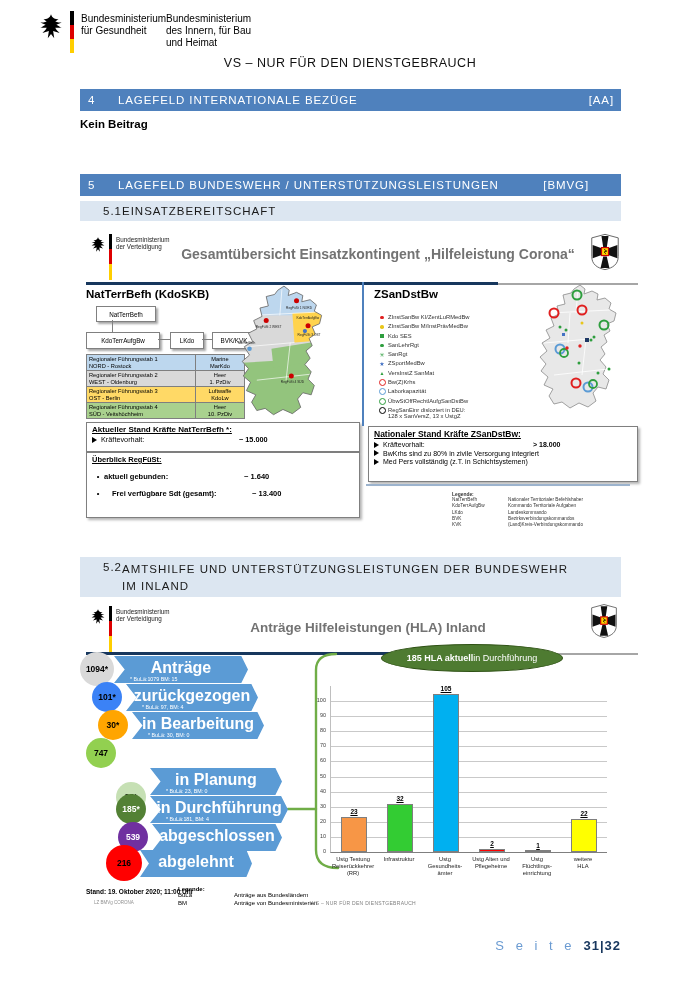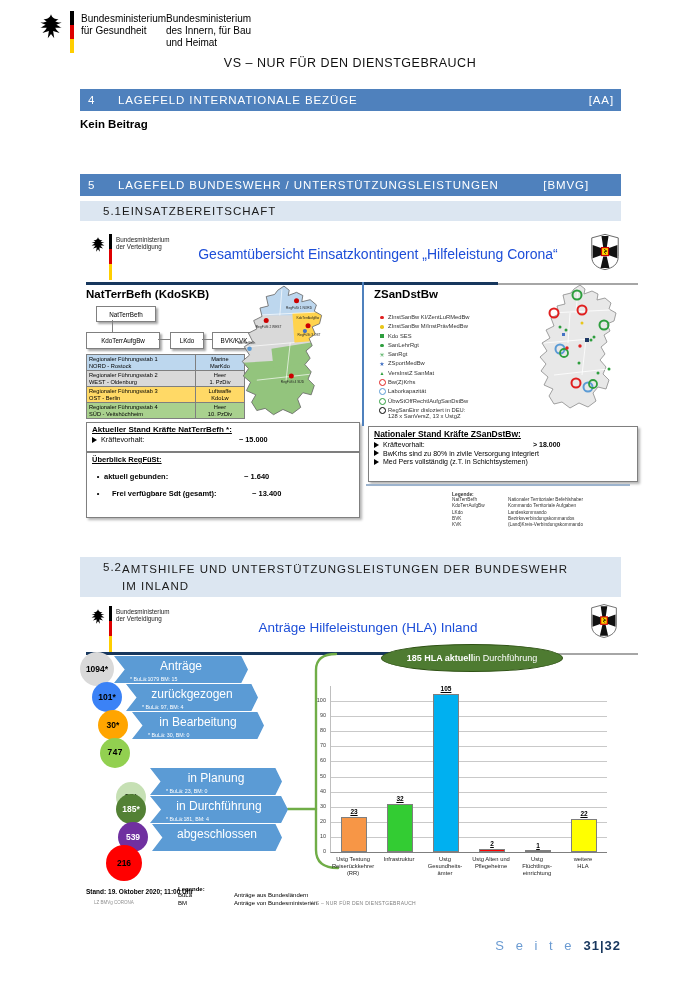--- a/index.html
+++ b/index.html
@@ -16,21 +16,21 @@
   .secbar{left:80px;width:541px;height:22px;background:#4f81bd;color:#fff;display:flex;align-items:center;font-size:11.5px;letter-spacing:.9px;padding:0;}
   .secbar .num{width:30px;padding-left:8px;}
   .secbar .ttl{flex:1;}
   .secbar .tag{padding-right:7px;}
   .subbar{left:80px;width:541px;background:#dce6f1;color:#1a1a1a;display:flex;font-size:11.5px;letter-spacing:1px;align-items:flex-start;}
   .subbar .num{width:34px;padding-left:8px;text-align:right;}
   .kein{left:80px;font-size:11.5px;font-weight:bold;}
 
   
   .slide{left:78px;width:566px;background:#fff;}
-  .slide-title{font-weight:normal;text-align:center;color:#1d4ed8;}
+  .slide-title{font-weight:bold;text-align:center;color:#737373;}
   .divider-navy{height:3px;background:#17375d;}
   .divider-gray{height:2px;background:#a6a6a6;}
   .mini-minitext{font-size:6.3px;line-height:1.15;color:#222;}
   .ministripe{width:3px;background:linear-gradient(to bottom,#000 0 33%,#dd0000 33% 66%,#ffce00 66% 100%);}
 
   .colhead{font-size:11.5px;font-weight:bold;}
 
   
   .orgbox{position:absolute;border:1px solid #808080;background:#fff;box-shadow:1.5px 1.5px 2px rgba(0,0,0,.35);font-size:6.3px;display:flex;align-items:center;justify-content:center;text-align:center;}
   .orgline{position:absolute;background:#808080;}
@@ -50,21 +50,21 @@
   .mk .sq{width:3.5px;height:3.5px;}
   .mk .ring{width:5px;height:5px;border-radius:50%;border:1.4px solid;}
   .mk .glyph{font-size:6px;line-height:1;}
 
   .abbr-row{display:flex;font-size:4.7px;line-height:1.35;color:#333;}
   .abbr-row .a{width:56px;flex:0 0 56px;}
 
   
   .fcircle{position:absolute;border-radius:50%;display:flex;align-items:center;justify-content:center;font-weight:bold;font-size:8.5px;z-index:3;}
   .fbanner{position:absolute;height:27px;background:#5b9bd5;z-index:2;clip-path:polygon(0% 0%,95% 0%,100% 50%,95% 100%,0% 100%,8% 50%);color:#fff;}
-  .fbanner .bl{position:absolute;left:0;right:0;top:3px;text-align:center;font-weight:normal;font-size:12px;}
+  .fbanner .bl{position:absolute;left:0;right:0;top:3px;text-align:center;font-weight:bold;font-size:16px;}
   .fbanner .bn{position:absolute;left:16px;bottom:1.5px;font-size:5.3px;}
 
   .badge{position:absolute;border-radius:50%;background:#4e7b31;border:1px solid #2f5215;color:#fff;display:flex;align-items:center;justify-content:center;font-size:9px;}
 
   
   #chart-plot{position:absolute;border-left:1px solid #bfbfbf;border-bottom:1px solid #7f7f7f;}
   .gridline{position:absolute;left:0;right:0;height:1px;background:#c9c9c9;}
   .ytick{position:absolute;right:2px;font-size:5.5px;color:#404040;width:14px;text-align:right;}
   .bar{position:absolute;bottom:0;border:1px solid #7f7f7f;box-sizing:border-box;}
   .barval{position:absolute;text-align:center;font-size:6.5px;font-weight:bold;text-decoration:underline;}
@@ -420,35 +420,38 @@
         <div class="fbanner" style="left: 48px; top: 86px; width: 132px;">
           <div class="bl">zurückgezogen</div>
           <div class="bn">* BuLä: 97, BM: 4</div>
         </div>
         <div class="fcircle" style="left: 14px; top: 84px; width: 30px; height: 30px; background: #3b82f6; color: rgb(0, 0, 0);">101*</div>
         <div class="fbanner" style="left: 54px; top: 114px; width: 132px;">
           <div class="bl">in Bearbeitung</div>
           <div class="bn">* BuLä: 30, BM: 0</div>
         </div>
         <div class="fcircle" style="left: 20px; top: 112px; width: 30px; height: 30px; background: rgb(255, 165, 0); color: rgb(0, 0, 0);">30*</div>
-        <div class="fcircle" style="left: 22px; top: 140px; width: 30px; height: 30px; background: rgb(146, 208, 80); color: rgb(0, 0, 0); font-family: Liberation Mono, monospace;">747</div>
+        <div class="fcircle" style="left: 8px; top: 140px; width: 30px; height: 30px; background: rgb(146, 208, 80); color: rgb(0, 0, 0);">747</div>
         <div class="fbanner" style="left: 72px; top: 170px; width: 132px;">
           <div class="bl">in Planung</div>
           <div class="bn">* BuLä: 23, BM: 0</div>
         </div>
         <div class="fcircle" style="left: 38px; top: 184px; width: 30px; height: 30px; background: rgb(198, 224, 180); color: rgb(0, 0, 0);">23*</div>
         <div class="fbanner" style="left: 72px; top: 198px; width: 138px;">
           <div class="bl">in Durchführung</div>
           <div class="bn">* BuLä:181, BM: 4</div>
         </div>
         <div class="fcircle" style="left: 38px; top: 196px; width: 30px; height: 30px; background: rgb(83, 129, 53); color: rgb(255, 255, 255);">185*</div>
         <div class="fbanner" style="left: 74px; top: 226px; width: 130px;">
           <div class="bl">abgeschlossen</div>
         </div>
         <div class="fcircle" style="left: 40px; top: 224px; width: 30px; height: 30px; background: rgb(112, 48, 160); color: rgb(255, 255, 255);">539</div>
+        <div class="fbanner" style="left: 62px; top: 252px; width: 112px;">
+          <div class="bl">abgelehnt</div>
+        </div>
         <div class="fcircle" style="left: 28px; top: 247px; width: 36px; height: 36px; background: rgb(255, 0, 0); color: rgb(0, 0, 0);">216</div>
       </div>
 
     <div class="abs" style="left:208px;top:44px;width:60px;height:240px;">
       <svg viewBox="0 0 60 240" width="60" height="240">
         <path d="M 50 12 Q 30 12 30 28 L 30 208 Q 30 226 52 226" fill="none" stroke="#70ad47" stroke-width="2.4" stroke-linecap="round"></path>
         <path d="M 2 167 L 30 167" fill="none" stroke="#70ad47" stroke-width="2.4" stroke-linecap="round"></path>
       </svg>
     </div>
 

